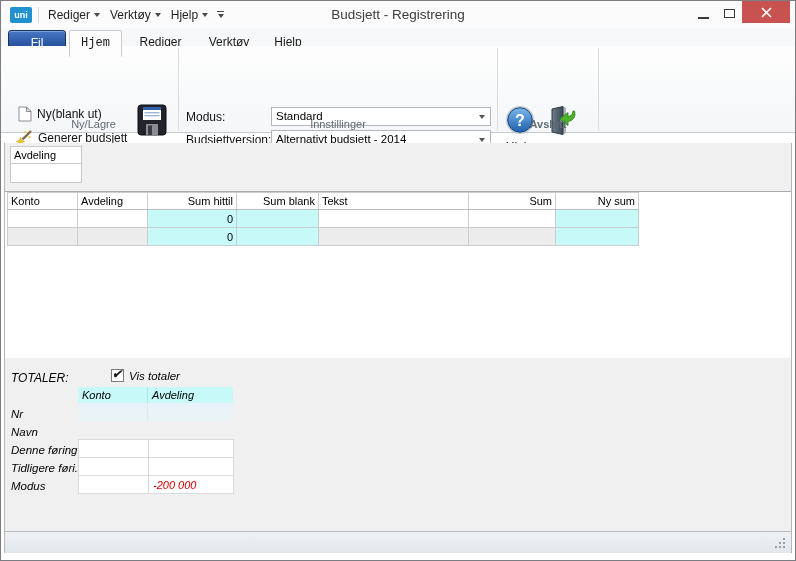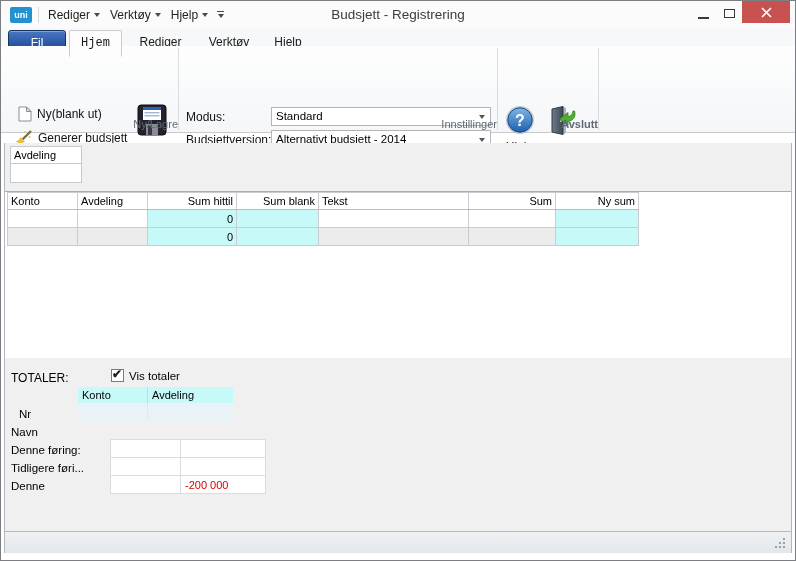--- a/index.html
+++ b/index.html
@@ -35,21 +35,21 @@
   .tab-selected { left:68px; width:53px; background:#fdfdfd; border:1px solid #c9cdd1; border-bottom:1px solid #fdfdfd;
                   border-radius:2px 2px 0 0; height:27px; z-index:2;font-family:Liberation Mono, monospace; }
   .tab-rediger { left:128px; width:63px; }
   .tab-verktoy { left:199px; width:58px; }
   .tab-hjelp   { left:263px; width:48px; }
 
   
   .ribbon { position:absolute; left:1px; top:46px; width:794px; height:87px;
             background:linear-gradient(180deg,#fefefe 0%,#f4f6f8 100%); border-bottom:1px solid #c6cacd; }
   .rsep { position:absolute; top:2px; height:82px; width:1px; background:#dadcdf; }
-  .glabel { position:absolute; top:72px; text-align:right; font-size:11px; color:#5f6a75; }
+  .glabel { position:absolute; top:72px; text-align:center; font-size:11px; color:#5f6a75; }
   .small-btn { position:absolute; display:flex; align-items:center; font-size:12px; color:#111; cursor:default; }
   .small-btn svg { margin-right:5px; }
   .big-btn { position:absolute; width:38px; text-align:center; font-size:12px; color:#111; cursor:default; }
   .big-btn .blabel { margin-top:2px; }
   .fldlabel { position:absolute; left:185px; font-size:12px; color:#111; }
   .combo { position:absolute; left:270px; width:220px; height:19px; background:#fff; border:1px solid #b2b6ba;
            font-size:11.5px; line-height:17px; padding-left:4px; color:#000; }
   .combo .tri-down { position:absolute; right:5px; top:7px; border-top-color:#555; }
 
   
@@ -63,32 +63,32 @@
 
   .main-area { position:absolute; left:0; top:49px; width:786px; height:166px; background:#fff; }
   table.grid { position:absolute; left:2px; top:0; border-collapse:collapse; table-layout:fixed; font-size:11px; }
   table.grid th, table.grid td { border:1px solid #c9cdd1; padding:0 3px; font-weight:normal; overflow:hidden; white-space:nowrap; }
   table.grid th { height:17px; background:#fff; text-align:left; border-bottom-color:#b9bdc1; }
   table.grid td { height:18px; }
   table.grid .r { text-align:right; }
   table.grid tr.alt td { background:#ececec; }
   td.cyan { background:#c7f9f9 !important; }
 
-  .totals-panel { position:absolute; left:0; top:215px; width:786px; height:173px; background:#f0f0f0; font-size:11.5px; }
+  .totals-panel { position:absolute; left:0; top:215px; width:786px; height:173px; background:#f0f0f0; font-size:11.5px;font-style:italic; }
   .tot-label { position:absolute; left:6px; top:13px; font-size:12px; }
   .checkbox { position:absolute; left:106px; top:11px; width:13px; height:13px; background:#fff; border:1px solid #777c80; }
   .checkbox.checked::after { content:'✔'; position:absolute; left:0px; top:-3px; font-size:12px; font-weight:bold; color:#1a1a1a; }
   .cb-label { position:absolute; left:124px; top:12px; }
   .tcell { position:absolute; height:16px; line-height:16px; padding-left:4px; font-size:11px; }
   .thead1 { left:73px; top:29px; width:70px; background:#c7f9f9; border-right:1px solid #aee4e4; }
   .thead2 { left:143px; top:29px; width:85px; background:#c7f9f9; }
   .nr1 { left:73px; top:45px; width:70px; height:18px; background:#e9f2f7; border-right:1px solid #dde9ef; }
   .nr2 { left:143px; top:45px; width:85px; height:18px; background:#e9f2f7; }
   .rowlbl { position:absolute; left:6px; height:18px; line-height:18px; white-space:nowrap; }
-  table.tot { position:absolute; left:73px; top:81px; border-collapse:collapse; table-layout:fixed; font-size:11px; background:#fff;margin-left:32px; }
+  table.tot { position:absolute; left:73px; top:81px; border-collapse:collapse; table-layout:fixed; font-size:11px; background:#fff; }
   table.tot td { border:1px solid #d9dcdf; height:18px; padding:0 4px; white-space:nowrap; }
   .neg { color:#d60000; }
 
   .statusbar { position:absolute; left:0; top:388px; width:786px; height:22px;
                background:linear-gradient(180deg,#eef1f4,#e2e7eb); border-top:1px solid #b6bac0; }
   .grip { position:absolute; right:5px; bottom:4px; width:11px; height:11px; }
   .grip i { position:absolute; left:0; top:0; width:2px; height:2px; background:#98a0a8;
             box-shadow:8px 0 0 #98a0a8, 8px 4px 0 #98a0a8, 8px 8px 0 #98a0a8, 4px 4px 0 #98a0a8, 4px 8px 0 #98a0a8, 0 8px 0 #98a0a8; }
   .grip i { background:transparent; }
 </style>
@@ -278,25 +278,25 @@
       <div class="tot-label">TOTALER:</div>
       <div class="checkbox checked" id="vis-totaler-cb"></div>
       <div class="cb-label">Vis totaler</div>
 
       <div class="tcell thead1">Konto</div>
       <div class="tcell thead2">Avdeling</div>
 
       <div class="tcell nr1"></div>
       <div class="tcell nr2"></div>
 
-      <div class="rowlbl" style="top:47px;margin-left:8px;">Nr</div>
+      <div class="rowlbl" style="top:47px;">Nr</div>
       <div class="rowlbl" style="top:65px;">Navn</div>
       <div class="rowlbl" style="top:83px;">Denne føring:</div>
       <div class="rowlbl" style="top:101px;">Tidligere føri...</div>
-      <div class="rowlbl" style="top:119px;">Denne</div>
+      <div class="rowlbl" style="top:119px;">Modus</div>
 
       <table class="tot">
         <colgroup>
             <col style="width:70px">
             <col style="width:85px">
           </colgroup>
         <tbody>
             <tr>
           <td></td>
           <td></td>

